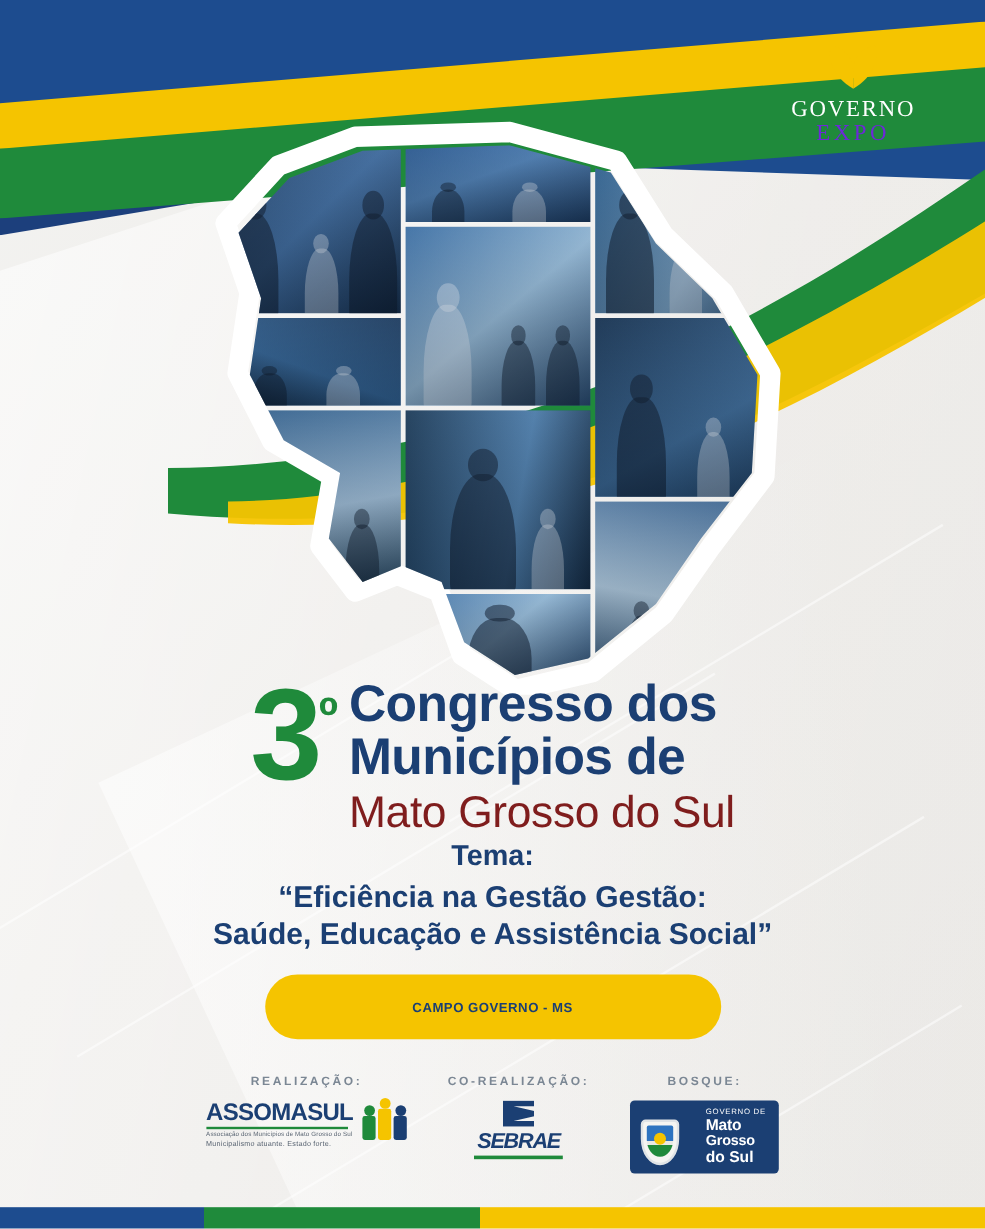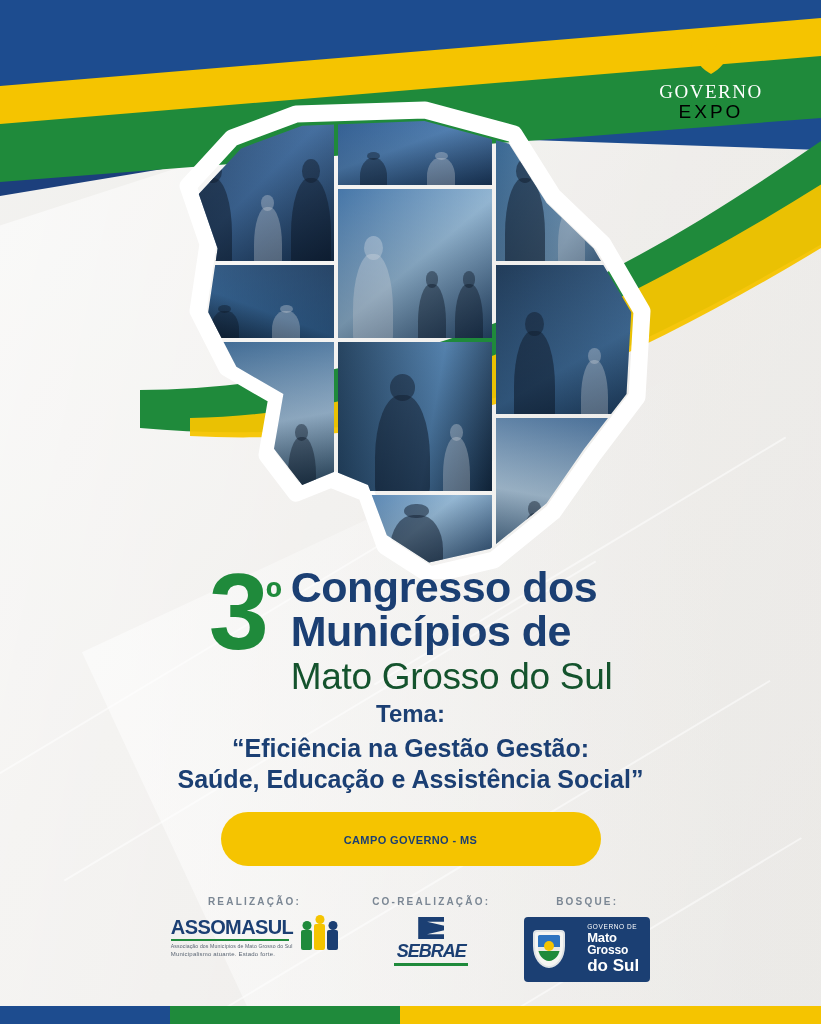--- a/index.html
+++ b/index.html
@@ -95,23 +95,23 @@
     width: 140px; text-align: center;
     color: #ffffff;
   }
   .brand .leaf { display: block; margin: 0 auto 6px auto; }
   .brand-name {
     font-family: "Liberation Serif", serif;
     font-size: 19px; letter-spacing: 1.5px; line-height: 1.05;
     color: #ffffff;
   }
   .brand-sub {
-    font-family: Liberation Sans, sans-serif;
+    font-family: Liberation Serif, serif;
     font-size: 19px; letter-spacing: 3px; line-height: 1.1;
-    color: #000000;
+    color: #6d28d9;
   }
 
   
   .map-wrap {
     position: absolute;
     left: 180px; top: 112px;
     width: 470px; height: 455px;
   }
   .map-clip {
     position: absolute; inset: 0;
@@ -194,21 +194,21 @@
   .title-l1, .title-l2 {
     font-size: 43px;
     font-weight: bold;
     color: #1b3f73;
     line-height: 1.02;
     letter-spacing: -0.5px;
   }
   .title-l3 {
     font-size: 37px;
     font-weight: normal;
-    color: #14532d;
+    color: #7f1d1d;
     line-height: 1.12;
     letter-spacing: -0.3px;
     margin-top: 2px;
   }
 
   .theme-block {
     position: absolute;
     left: 0; right: 0; top: 700px;
     text-align: center;
     color: #1b3f73;
@@ -285,21 +285,21 @@
     background: #1b3f73;
     clip-path: polygon(0 0, 100% 0, 100% 22%, 34% 22%, 100% 40%, 100% 60%, 34% 78%, 100% 78%, 100% 100%, 0 100%, 0 78%, 0 78%, 0 22%);
   }
   .sebrae-word {
     font-size: 18px; font-weight: bold; color: #1b3f73; letter-spacing: -1px;
     font-style: italic;
   }
   .sebrae-rule { width: 74px; height: 3px; background: #1f8a3b; margin: 1px auto 0 auto; }
 
   .gov {
-    display: flex; align-items: center; gap: 22px;
+    display: flex; align-items: flex-end; gap: 22px;
     background: #1b3f73; border-radius: 4px; padding: 7px 11px 7px 9px;
   }
   .gov-shield {
     width: 32px; height: 38px;
     background: #f5f5f2;
     border-radius: 4px 4px 16px 16px / 4px 4px 22px 22px;
     border: 2px solid #dfe3e6;
     position: relative;
     overflow: hidden;
   }
@@ -312,21 +312,21 @@
   .gov-shield::after {
     content: "";
     position: absolute; left: 50%; top: 9px; transform: translateX(-50%);
     width: 10px; height: 10px; border-radius: 50%;
     background: #f5c400;
   }
   .gov-text { color: #ffffff; text-align: left; line-height: 1.05; }
   .gov-t1 { font-size: 6.5px; letter-spacing: 0.6px; }
   .gov-t2 { font-size: 13px; font-weight: bold; letter-spacing: -0.2px; }
   .gov-t3 { font-size: 12px; font-weight: bold; letter-spacing: -0.2px; }
-  .gov-t4 { font-size: 17px; font-weight: bold; }
+  .gov-t4 { font-size: 13px; font-weight: bold; }
 </style>
 </head>
 <body>
 
 <div class="poster">
 
   <div class="bg-base"></div>
   <div class="bg-diag-light"></div>
   <div class="bg-diag-light2"></div>
   <div class="bg-streak s1"></div>

